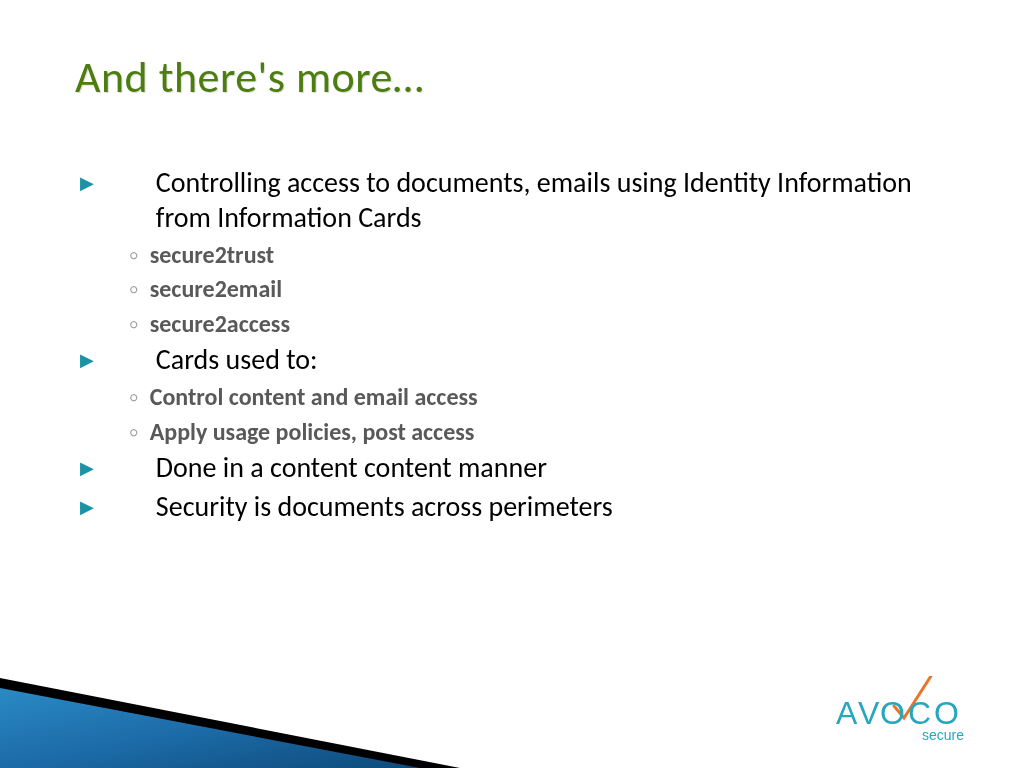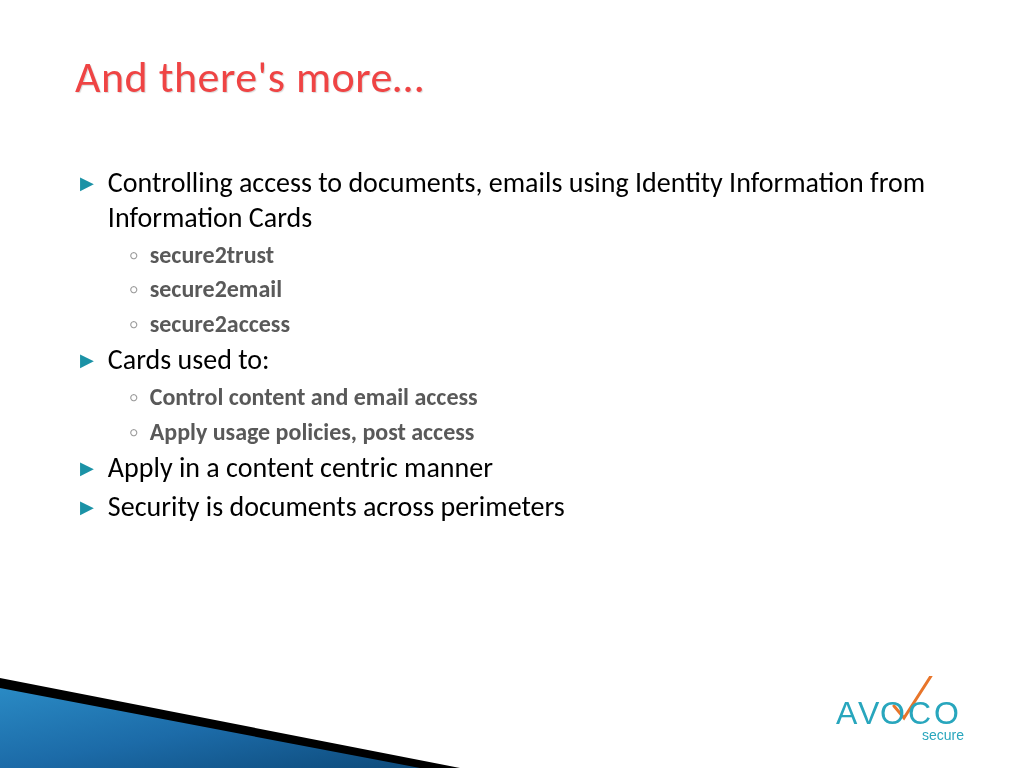--- a/index.html
+++ b/index.html
@@ -14,21 +14,21 @@
       font-family: Calibri, 'Segoe UI', Arial, sans-serif;
       position: relative;
       overflow: hidden;
     }
     .slide-title {
       position: absolute;
       top: 50px;
       left: 75px;
       font-size: 44px;
       font-weight: 400;
-      color: #ef4444;
+      color: #4d7c0f;
       text-shadow: 1px 1px 1px rgba(0,0,0,0.15);
       letter-spacing: 0.5px;
     }
     .content {
       position: absolute;
       top: 165px;
       left: 80px;
       right: 80px;
     }
     .bullet-main {
@@ -41,20 +41,21 @@
     }
     .bullet-main .arrow {
       color: #1b92a6;
       font-size: 18px;
       margin-right: 14px;
       margin-top: 7px;
       flex-shrink: 0;
     }
     .bullet-main .text {
       flex: 1;
+      margin-left: 48px;
     }
     .bullet-sub {
       display: flex;
       align-items: flex-start;
       margin-left: 50px;
       margin-bottom: 2px;
       font-size: 24px;
       color: #595959;
       line-height: 1.35;
     }
@@ -119,21 +120,21 @@
     <span class="circle">○</span>
     <span class="text">Control content and email access</span>
   </div>
   <div class="bullet-sub">
     <span class="circle">○</span>
     <span class="text">Apply usage policies, post access</span>
   </div>
 
   <div class="bullet-main">
     <span class="arrow">▶</span>
-    <span class="text">Apply in a content centric manner</span>
+    <span class="text">Done in a content content manner</span>
   </div>
 
   <div class="bullet-main">
     <span class="arrow">▶</span>
     <span class="text">Security is documents across perimeters</span>
   </div>
 </div>
 
 <div class="footer-decoration">
   <svg width="1024" height="140" viewBox="0 0 1024 140">

